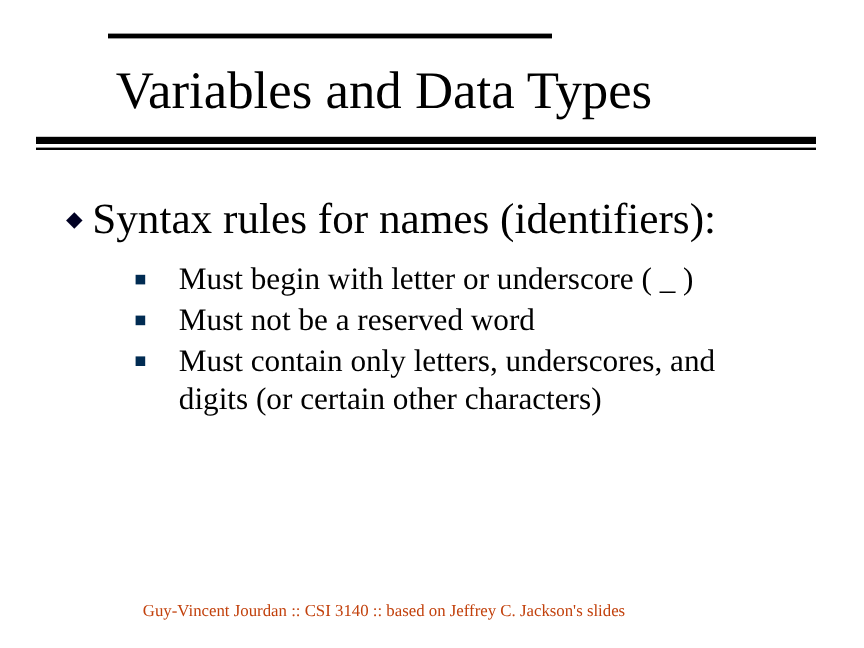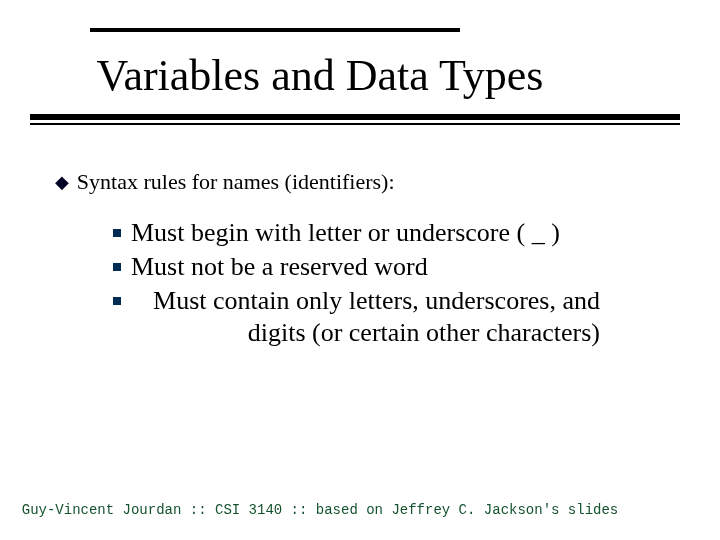--- a/index.html
+++ b/index.html
@@ -6,26 +6,26 @@
   html, body { width: 720px; height: 540px; font-family: "Times New Roman", Times, serif; background: #fff; color: #000; }
   .slide { width: 640px; height: 540px; position: relative; padding: 0; }
   .rule-top    { position: absolute; left: 90px;  top: 28px;  width: 370px; height: 4px; background: #000; }
   .rule-double { position: absolute; left: 30px;  top: 114px; width: 650px; }
   .rule-double .thick { height: 6px; background: #000; }
   .rule-double .thin  { height: 2px; background: #000; margin-top: 3px; }
   .title { position: absolute; left: 0; right: 0; top: 50px; text-align: center; font-size: 44px; font-weight: 400; }
   .body  { position: absolute; left: 55px; top: 165px; right: 40px; }
   .l1    { display: flex; align-items: flex-start; gap: 8px; margin-bottom: 18px; }
   .l1-bullet { font-size: 18px; line-height: 34px; color: #000022; }
-  .l1-text   { font-size: 22px; line-height: 34px; }
+  .l1-text   { font-size: 36px; line-height: 34px; }
   .l2-list   { padding-left: 58px; }
-  .l2        { display: flex; align-items: flex-start; gap: 10px; margin-bottom: 2px; text-align: right; }
+  .l2        { display: flex; align-items: flex-start; gap: 28px; margin-bottom: 2px; }
   .l2-bullet { width: 8px; height: 8px; background: #002b52; margin-top: 12px; flex: 0 0 8px; }
   .l2-text   { font-size: 26px; line-height: 32px; }
-  .footer { position: absolute; left: 0; right: 0; bottom: 22px; text-align: center; font-size: 14px; font-family: Liberation Mono, monospace; color: #14532d; }
+  .footer { position: absolute; left: 0; right: 0; bottom: 22px; text-align: center; font-size: 14px; font-family: Liberation Serif, serif; color: #c2410c; }
 </style>
 </head>
 <body>
 
 <div class="slide">
 
   <div class="rule-top"></div>
 
   <div class="title">Variables and Data Types</div>
 

